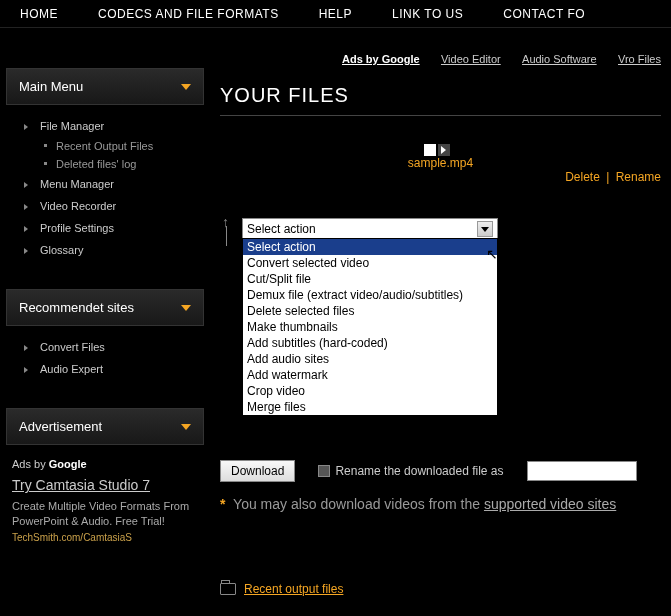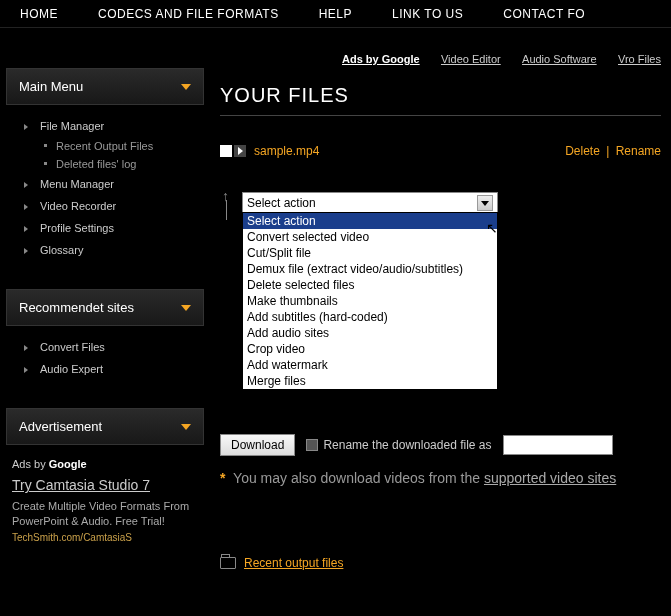--- a/index.html
+++ b/index.html
@@ -14,39 +14,39 @@
 .menu { padding: 10px 0 10px 18px; }
 .menu-item { color: #ccc; padding: 5px 0 5px 16px; position: relative; font-size: 11px; }
 .menu-item::before { content: ''; position: absolute; left: 0; top: 9px; width: 0; height: 0; border-top: 3px solid transparent; border-bottom: 3px solid transparent; border-left: 4px solid #888; }
 .sub-item { color: #999; padding: 3px 0 3px 32px; position: relative; font-size: 11px; }
 .sub-item::before { content: ''; position: absolute; left: 20px; top: 7px; width: 3px; height: 3px; background: #888; }
 .main { flex: 1; padding: 18px 10px 10px 10px; position: relative; }
 .adrow { text-align: right; padding: 6px 0 18px 0; }
 .adrow a { color: #ccc; text-decoration: underline; margin-left: 18px; font-size: 11px; }
 .adrow .gads { font-weight: bold; color: #fff; }
 .page-title { color: #fff; font-size: 20px; font-weight: normal; border-bottom: 1px solid #444; padding-bottom: 8px; letter-spacing: 1px; }
-.file-row { display: flex; align-items: center; padding: 28px 0 10px 0; }
+.file-row { display: flex; align-items: center; padding: 28px 0 10px 0; flex-direction: column; }
 .file-icons { display: flex; gap: 2px; margin-right: 8px; }
 .ico-box { width: 12px; height: 12px; background: #fff; }
 .ico-play { width: 12px; height: 12px; background: #444; display: flex; align-items: center; justify-content: center; }
 .ico-play::after { content: ''; border-top: 4px solid transparent; border-bottom: 4px solid transparent; border-left: 5px solid #fff; }
 .file-name { color: #f5a623; font-size: 12px; }
 .file-actions { margin-left: auto; color: #f5a623; font-size: 12px; }
 .file-actions span.sep { color: #f5a623; margin: 0 3px; }
 .select-area { margin-top: 24px; position: relative; padding-left: 22px; }
 .up-arrow { position: absolute; left: 2px; top: -4px; color: #888; font-size: 14px; }
 .up-arrow::after { content: ''; position: absolute; left: 4px; top: 12px; width: 1px; height: 20px; background: #888; }
 .select-box { width: 256px; background: #fff; color: #000; border: 1px solid #888; padding: 2px 4px; font-size: 12px; display: flex; justify-content: space-between; align-items: center; }
 .select-btn { width: 16px; height: 16px; background: linear-gradient(#eee,#ccc); border: 1px solid #999; display: flex; align-items: center; justify-content: center; }
 .select-btn::after { content: ''; border-left: 4px solid transparent; border-right: 4px solid transparent; border-top: 5px solid #000; }
 .dropdown { position: absolute; left: 22px; top: 20px; width: 256px; background: #fff; border: 1px solid #000; z-index: 10; }
 .dropdown div { padding: 1px 4px; font-size: 12px; color: #000; }
 .dropdown div.hl { background: #1a3e8c; color: #fff; }
 .cursor { position: absolute; left: 266px; top: 28px; z-index: 20; font-size: 14px; color: #000; pointer-events: none; }
-.dl-row { margin-top: 6px; display: flex; align-items: center; gap: 11px; }
+.dl-row { margin-top: 6px; display: flex; align-items: center; gap: 23px; }
 .btn { background: linear-gradient(#f8f8f8,#ddd); border: 1px solid #888; padding: 3px 10px; font-size: 12px; color: #000; }
 .chk-row { display: flex; align-items: center; gap: 5px; }
 .chk { width: 12px; height: 12px; background: #555; border: 1px solid #888; }
 .rename-input { background: #fff; border: 1px solid #888; height: 20px; width: 110px; }
 .footnote { margin-top: 14px; font-size: 14px; color: #999; }
 .footnote a { color: #aaa; text-decoration: underline; }
 .star { color: #f5a623; font-weight: bold; margin-right: 4px; }
 .recent-row { margin-top: 70px; display: flex; align-items: center; gap: 8px; }
 .folder-ico { width: 16px; height: 12px; border: 1px solid #888; border-radius: 1px; position: relative; }
 .folder-ico::before { content: ''; position: absolute; top: -4px; left: 0; width: 7px; height: 3px; border: 1px solid #888; border-bottom: none; }
@@ -137,22 +137,22 @@
       </div>
       <div class="dropdown">
         <div class="hl">Select action</div>
         <div>Convert selected video</div>
         <div>Cut/Split file</div>
         <div>Demux file (extract video/audio/subtitles)</div>
         <div>Delete selected files</div>
         <div>Make thumbnails</div>
         <div>Add subtitles (hard-coded)</div>
         <div>Add audio sites</div>
+        <div>Add watermark</div>
         <div>Crop video</div>
-        <div>Add watermark</div>
         <div>Merge files</div>
       </div>
       <span class="cursor">↖</span>
     </div>
 
     <div class="dl-row" style="margin-top:220px">
       <button class="btn">Download</button>
       <div class="chk-row">
         <span class="chk"></span>
         <span>Rename the downloaded file as</span>

